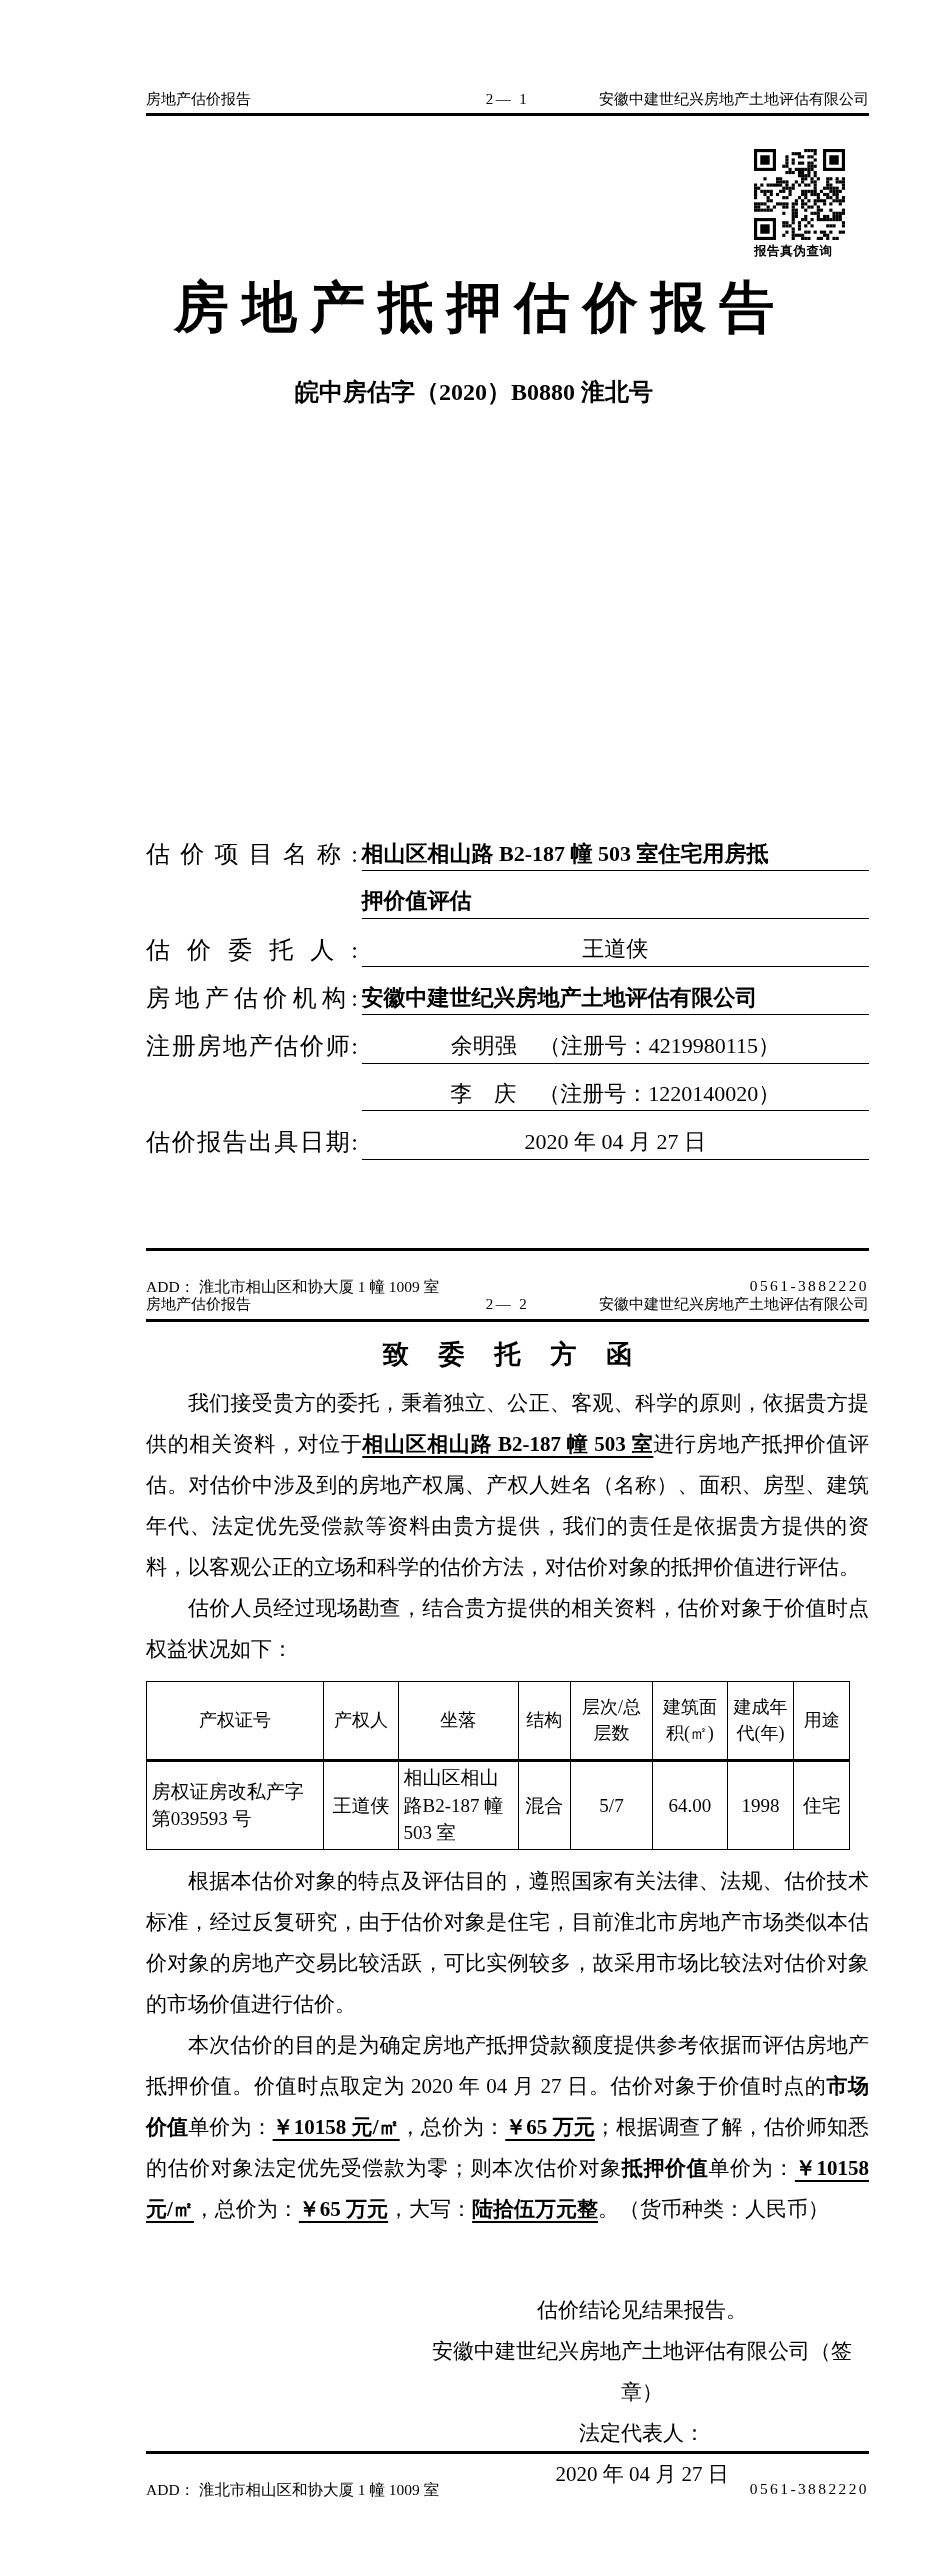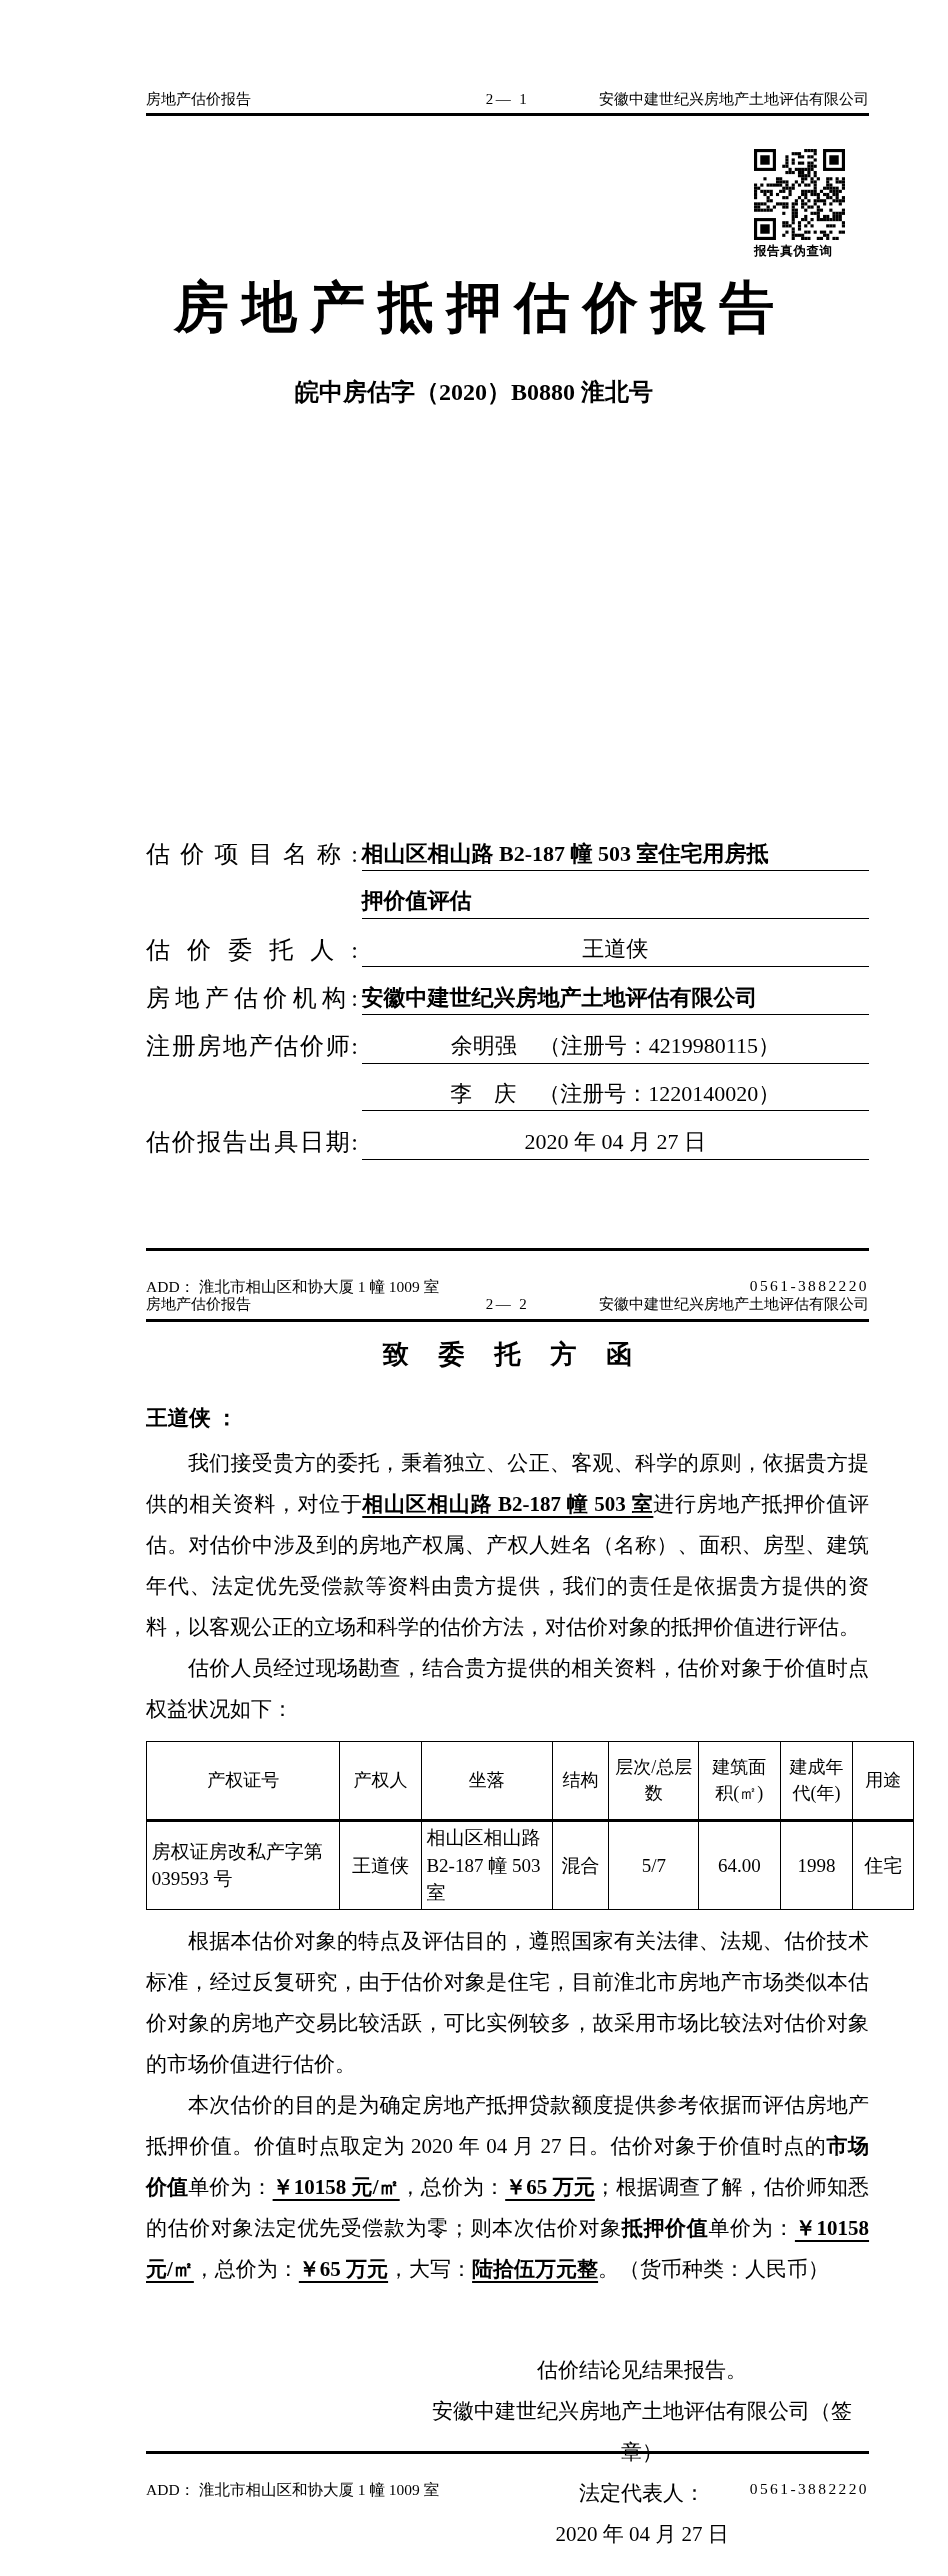--- a/index.html
+++ b/index.html
@@ -74,21 +74,21 @@
     letter-spacing:0.45em; text-indent:0.45em; white-space:nowrap;
   }
   .salutation { margin-top:31px; font-size:21.5px; font-weight:bold; }
   .body-text { font-size:21px; line-height:41px; text-align:justify; }
   .para { text-indent:2em; margin:0; }
   .para--first { margin-top:10.8px; }
   .b  { font-weight:bold; }
   .bu { font-weight:bold; text-decoration:underline; text-decoration-thickness:1.8px; text-underline-offset:4.8px; }
 
   
-  .subject-table { margin-top:10.8px; width:768px; border-collapse:collapse; table-layout:fixed; }
+  .subject-table { margin-top:10.8px; width:704px; border-collapse:collapse; table-layout:fixed; }
   .subject-table th, .subject-table td {
     border:1.2px solid #000; text-align:center; vertical-align:middle;
     padding:2.4px 4.8px; overflow:hidden;
   }
   .subject-table th { height:72px; font-size:18px; font-weight:normal; line-height:1.45; border-bottom:3.6px solid #000; }
   .subject-table td { height:81px; font-size:19px; line-height:1.45; }
   .subject-table td.cell-left { text-align:left; }
 
   .closing { margin-top:60px; margin-left:auto; width:454px; text-align:center; font-size:21px; line-height:41px; }
 </style>
@@ -447,21 +447,20 @@
   <div class="page page--2">
     <div class="margins">
       <div class="page-header">
         <span class="ph-left">房地产估价报告</span>
         <span class="ph-mid">2— 2</span>
         <span class="ph-right">安徽中建世纪兴房地产土地评估有限公司</span>
       </div>
 
       <div class="letter-title">致 委 托 方 函</div>
 
-      <div class="salutation">王道侠 ：</div>
 
       <div class="body-text">
         <p class="para para--first"><span>我们接受贵方的委托，秉着独立、公正、客观、科学的原则，依据贵方提供的相关资料，对位于</span><span class="bu">相山区相山路 B2-187 幢 503 室</span><span>进行房地产抵押价值评估。对估价中涉及到的房地产权属、产权人姓名（名称）、面积、房型、建筑年代、法定优先受偿款等资料由贵方提供，我们的责任是依据贵方提供的资料，以客观公正的立场和科学的估价方法，对估价对象的抵押价值进行评估。</span></p>
 
         <p class="para">估价人员经过现场勘查，结合贵方提供的相关资料，估价对象于价值时点权益状况如下：</p>
 
         <table class="subject-table">
           <colgroup>
             <col style="width:25.2%">
               <col style="width:10.6%">

